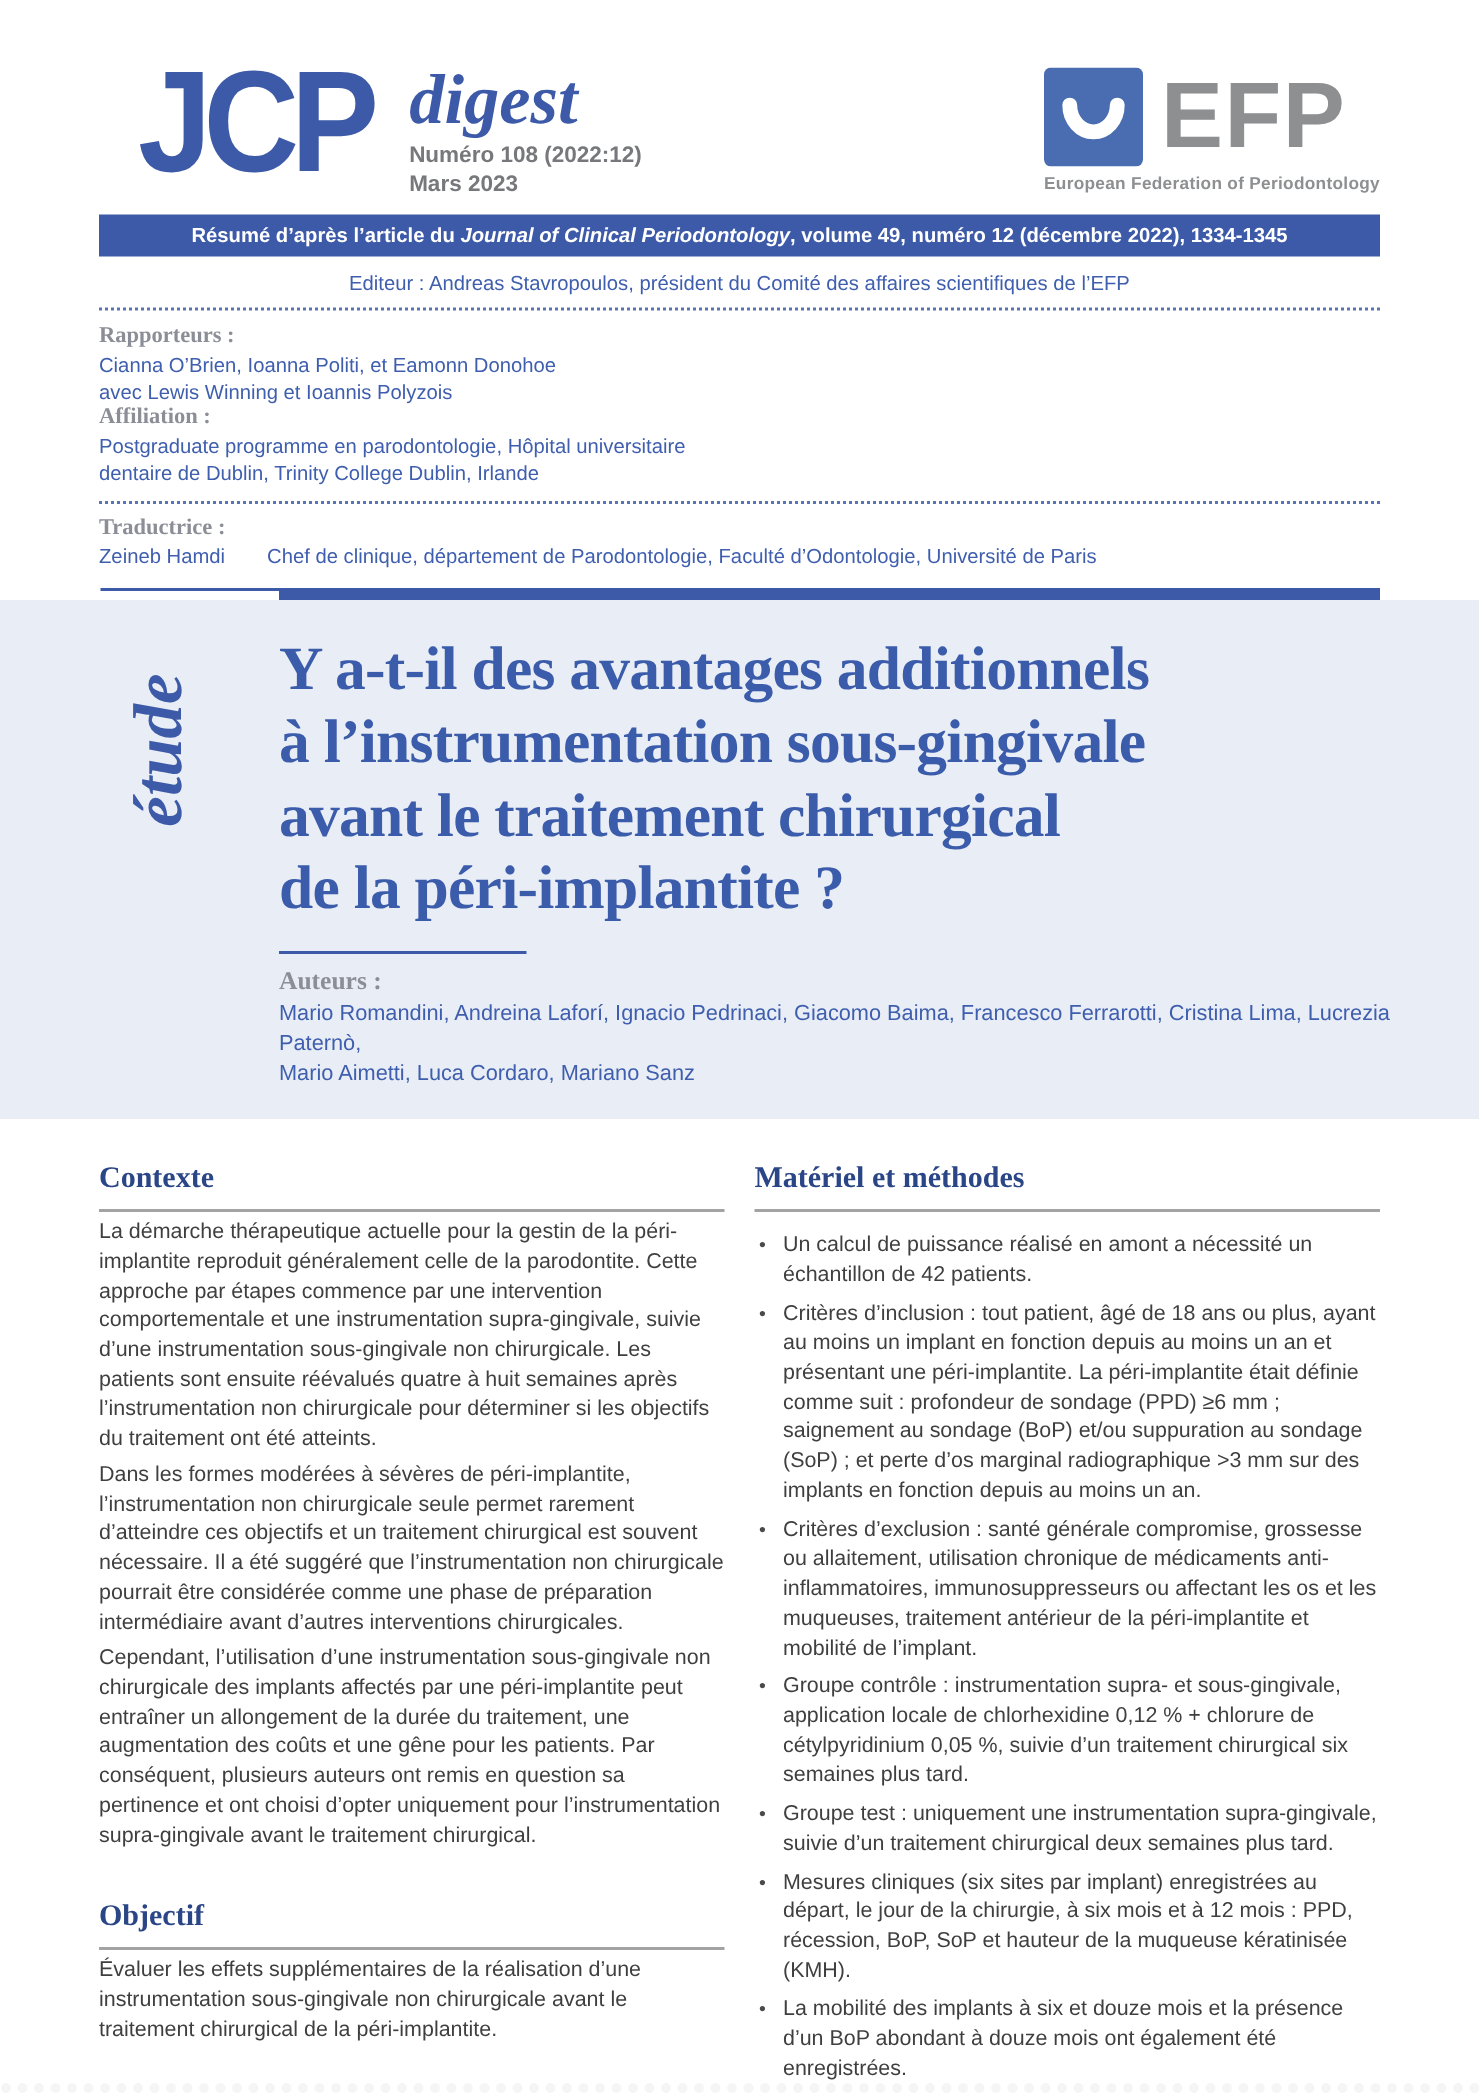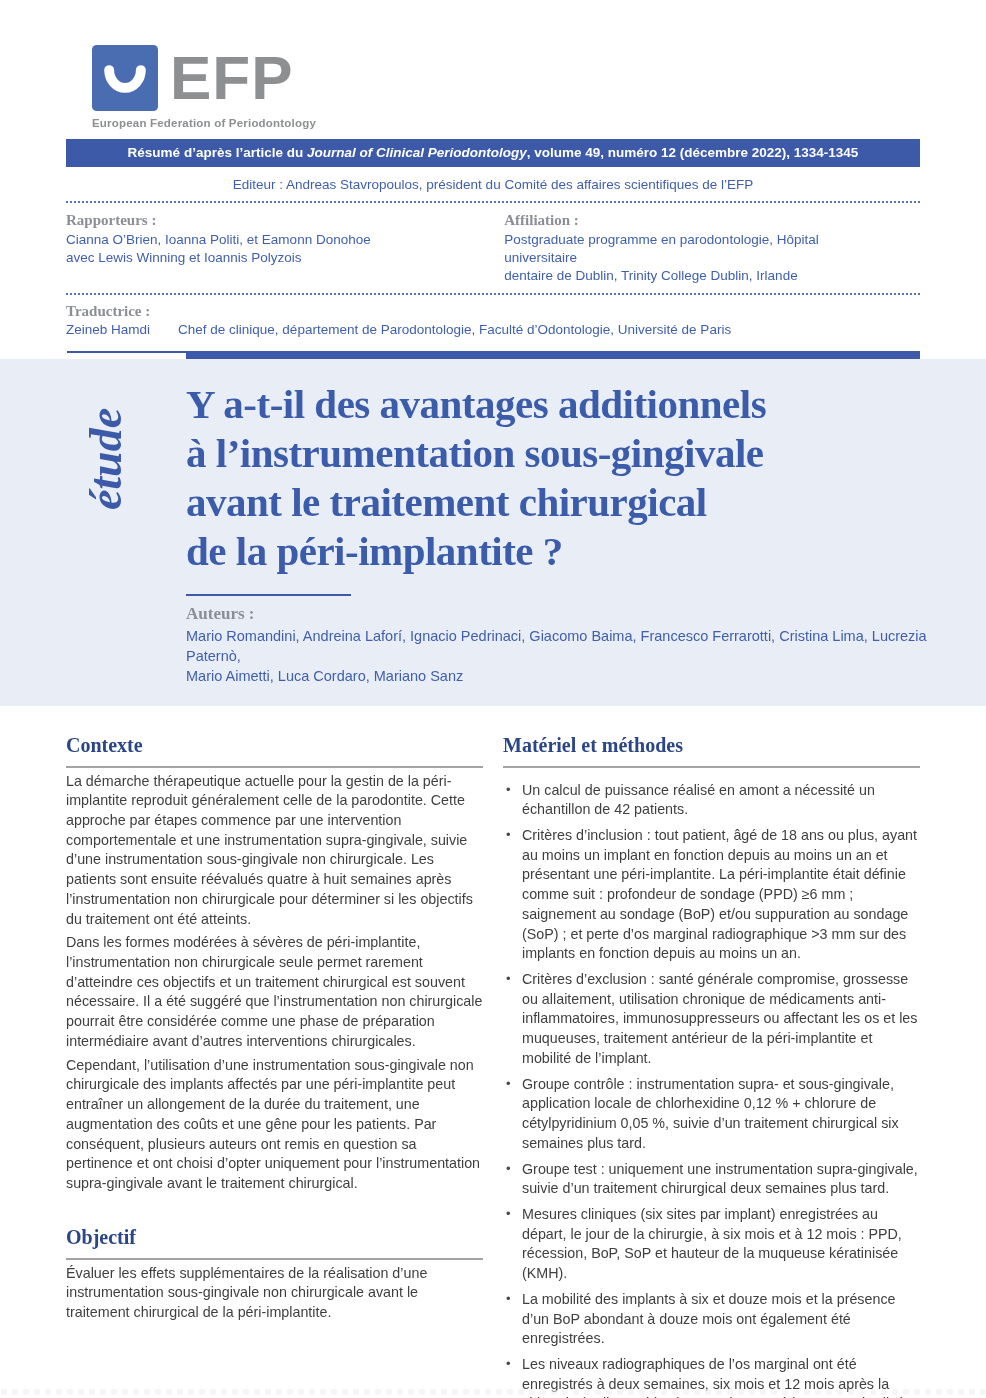--- a/index.html
+++ b/index.html
@@ -84,20 +84,21 @@
   }
   .dotted-sep {
     margin: 9px 66px 0 66px;
     border-top: 2px dotted #5a74b3;
     height: 0;
   }
   
   .credits-row {
     display: flex;
     padding: 9px 92px 0 66px;
+    flex-direction: column;
   }
   .credit-col-left { width: 452px; }
   .credit-col-right { width: 402px; }
   .credit-label {
     font-family: "Liberation Serif", serif;
     font-weight: 700;
     font-size: 15px;
     color: #8b8e96;
   }
   .credit-text {
@@ -205,20 +206,28 @@
     background-size: 11px 16px;
     opacity: 0.55;
   }
 </style>
 </head>
 <body>
 
 <div class="page">
 
   <div class="masthead">
+    <div class="logo-group">
+      <div class="jcp-logo">JCP</div>
+      <div class="digest-col">
+        <div class="digest-word">digest</div>
+        <div class="issue-line">Numéro 108 (2022:12)</div>
+        <div class="date-line">Mars 2023</div>
+      </div>
+    </div>
     <div class="efp-group">
       <div class="efp-row">
         <svg class="efp-smile" viewBox="0 0 100 100" aria-hidden="true">
           <rect width="100" height="100" rx="7" fill="#4a6db2"></rect>
           <path d="M26 38 a24 27 0 0 0 48 0" stroke="#ffffff" stroke-width="15" fill="none" stroke-linecap="round"></path>
         </svg>
         <div class="efp-abbr">EFP</div>
       </div>
       <div class="efp-full">European Federation of Periodontology</div>
     </div>

